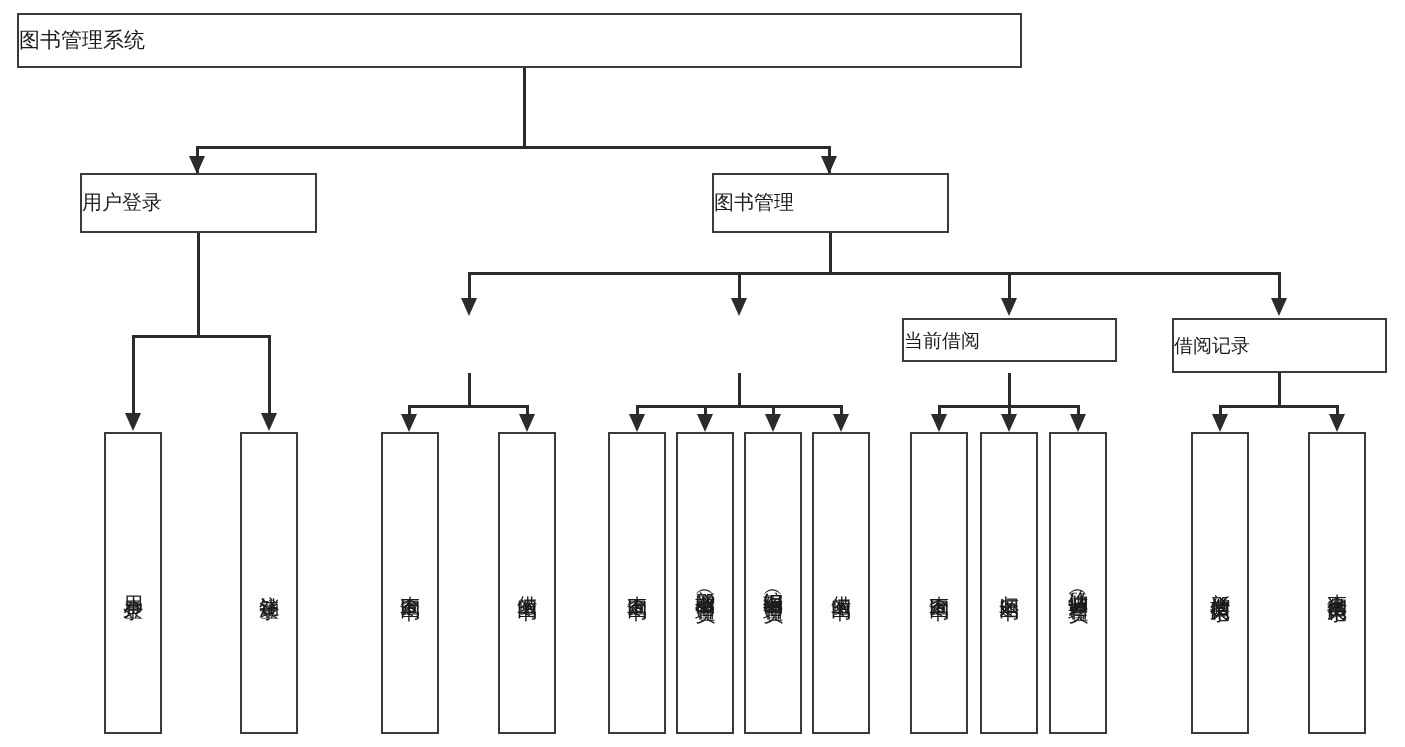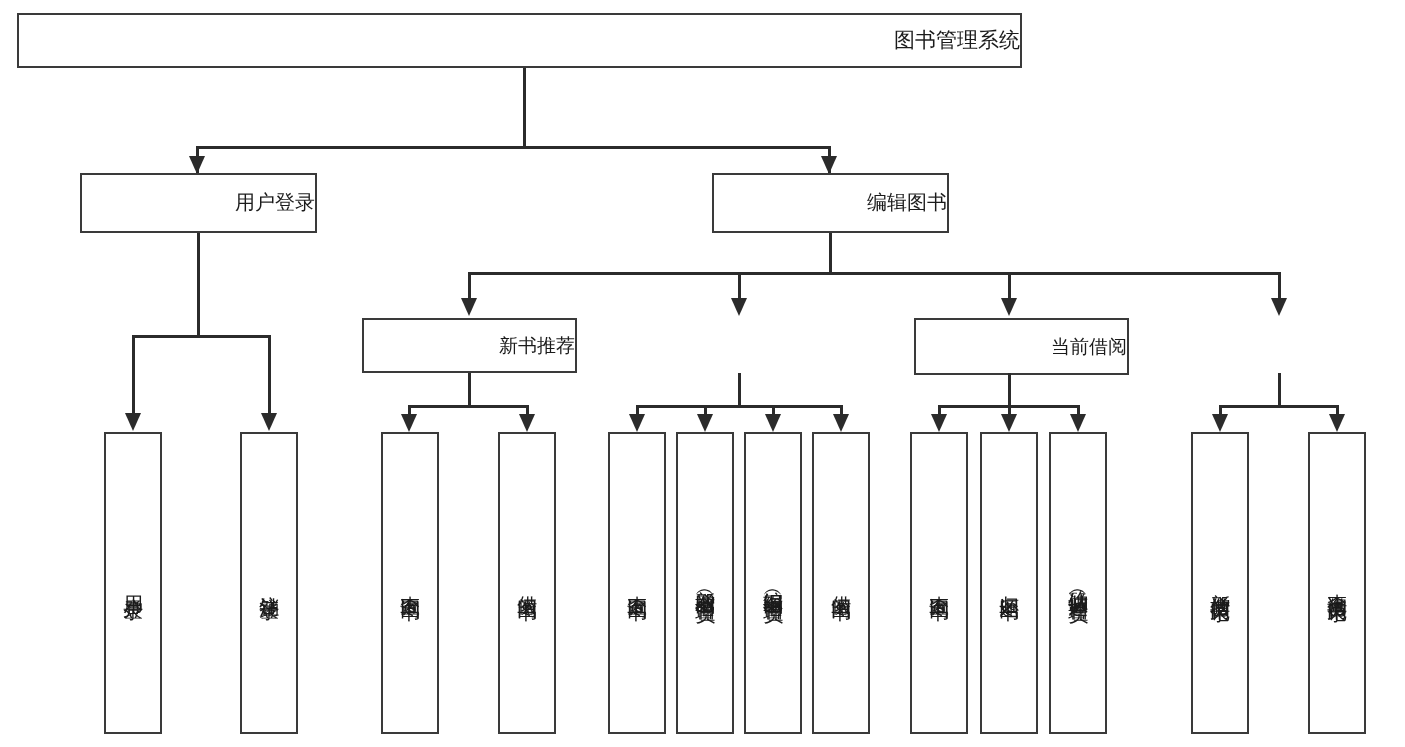--- a/index.html
+++ b/index.html
@@ -19,21 +19,21 @@
     overflow: hidden;
   }
   
   .box {
     position: absolute;
     box-sizing: border-box;
     background: #ffffff;
     border: 2px solid #3a3a3a;
     display: flex;
     align-items: center;
-    justify-content: flex-end;
+    justify-content: flex-start;
     color: #1b1b1b;
     line-height: 1.18;
     text-align: center;
   }
   .box.root {
     font-size: 21px;
     border-width: 2px;
   }
   .box.lvl2 {
     font-size: 20px;
@@ -94,46 +94,46 @@
   <div class="ln-v" style="left:196px; top:146px; height:28px;"></div>
   <div class="arrow" style="left:189px; top:156px;"></div>
   <div class="ln-v" style="left:828px; top:146px; height:28px;"></div>
   <div class="arrow" style="left:821px; top:156px;"></div>
 
   <div class="box lvl2" style="left:80px; top:173px; width:237px; height:60px;">
     <span>用户登录</span>
   </div>
 
   <div class="box lvl2" style="left:712px; top:173px; width:237px; height:60px;">
-    <span>编辑图书</span>
+    <span>图书管理</span>
   </div>
 
   <div class="ln-v" style="left:197px; top:233px; height:104px;"></div>
   <div class="ln-h" style="left:132px; top:335px; width:138px;"></div>
   <div class="ln-v" style="left:132px; top:335px; height:84px;"></div>
   <div class="arrow" style="left:125px; top:413px;"></div>
   <div class="ln-v" style="left:268px; top:335px; height:84px;"></div>
   <div class="arrow" style="left:261px; top:413px;"></div>
 
   <div class="ln-v" style="left:829px; top:233px; height:41px;"></div>
   <div class="ln-h" style="left:468px; top:272px; width:811px;"></div>
   <div class="ln-v" style="left:468px; top:272px; height:32px;"></div>
   <div class="arrow" style="left:461px; top:298px;"></div>
   <div class="ln-v" style="left:738px; top:272px; height:32px;"></div>
   <div class="arrow" style="left:731px; top:298px;"></div>
   <div class="ln-v" style="left:1008px; top:272px; height:32px;"></div>
   <div class="arrow" style="left:1001px; top:298px;"></div>
   <div class="ln-v" style="left:1278px; top:272px; height:32px;"></div>
   <div class="arrow" style="left:1271px; top:298px;"></div>
 
-  <div class="box lvl3" style="left:362px; top:318px; width:215px; height:55px;">
-    <span>新书推荐</span>
-  </div>
-  <div class="box lvl3" style="left:902px; top:318px; width:215px; height:57px;margin-left:12px;">
+  <div class="box lvl3" style="left:902px; top:318px; width:215px; height:44px;">
     <span>当前借阅</span>
+  </div>
+  <div class="box lvl3" style="left:1172px; top:318px; width:215px; height:55px;">
+    <span>借阅记录</span>
   </div>
 
   <div class="ln-v" style="left:468px; top:373px; height:34px;"></div>
   <div class="ln-h" style="left:408px; top:405px; width:121px;"></div>
   <div class="ln-v" style="left:408px; top:405px; height:22px;"></div>
   <div class="arrow" style="left:401px; top:414px;"></div>
   <div class="ln-v" style="left:526px; top:405px; height:22px;"></div>
   <div class="arrow" style="left:519px; top:414px;"></div>
 
   <div class="ln-v" style="left:738px; top:373px; height:34px;"></div>

